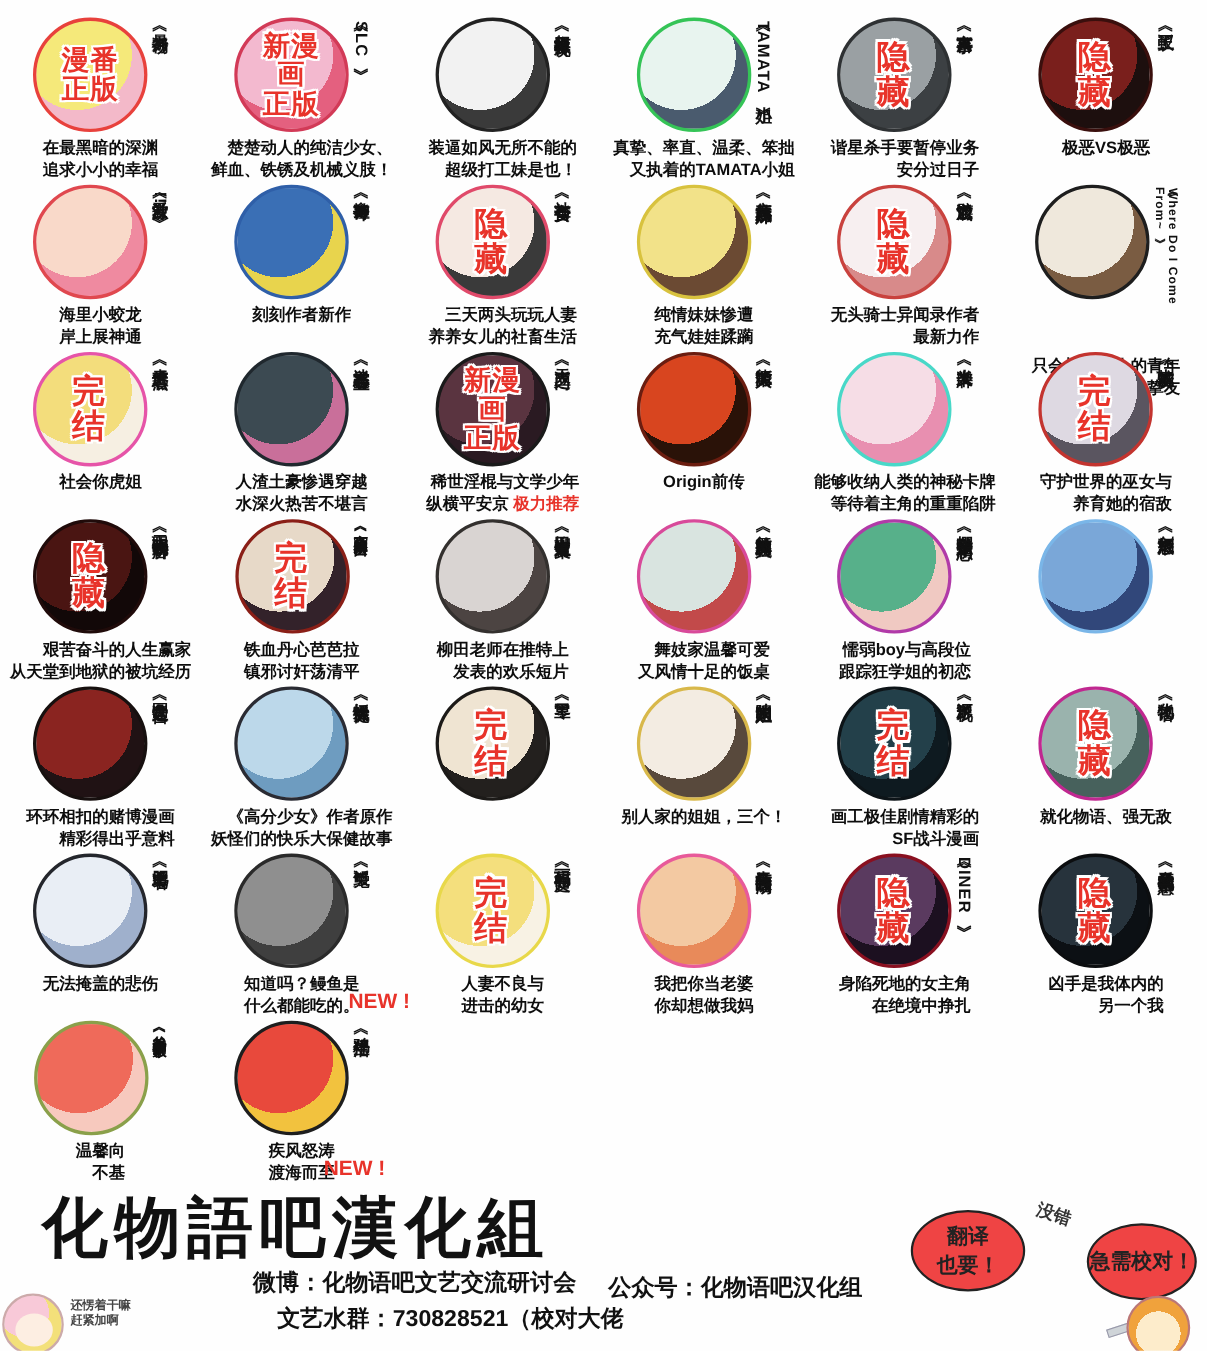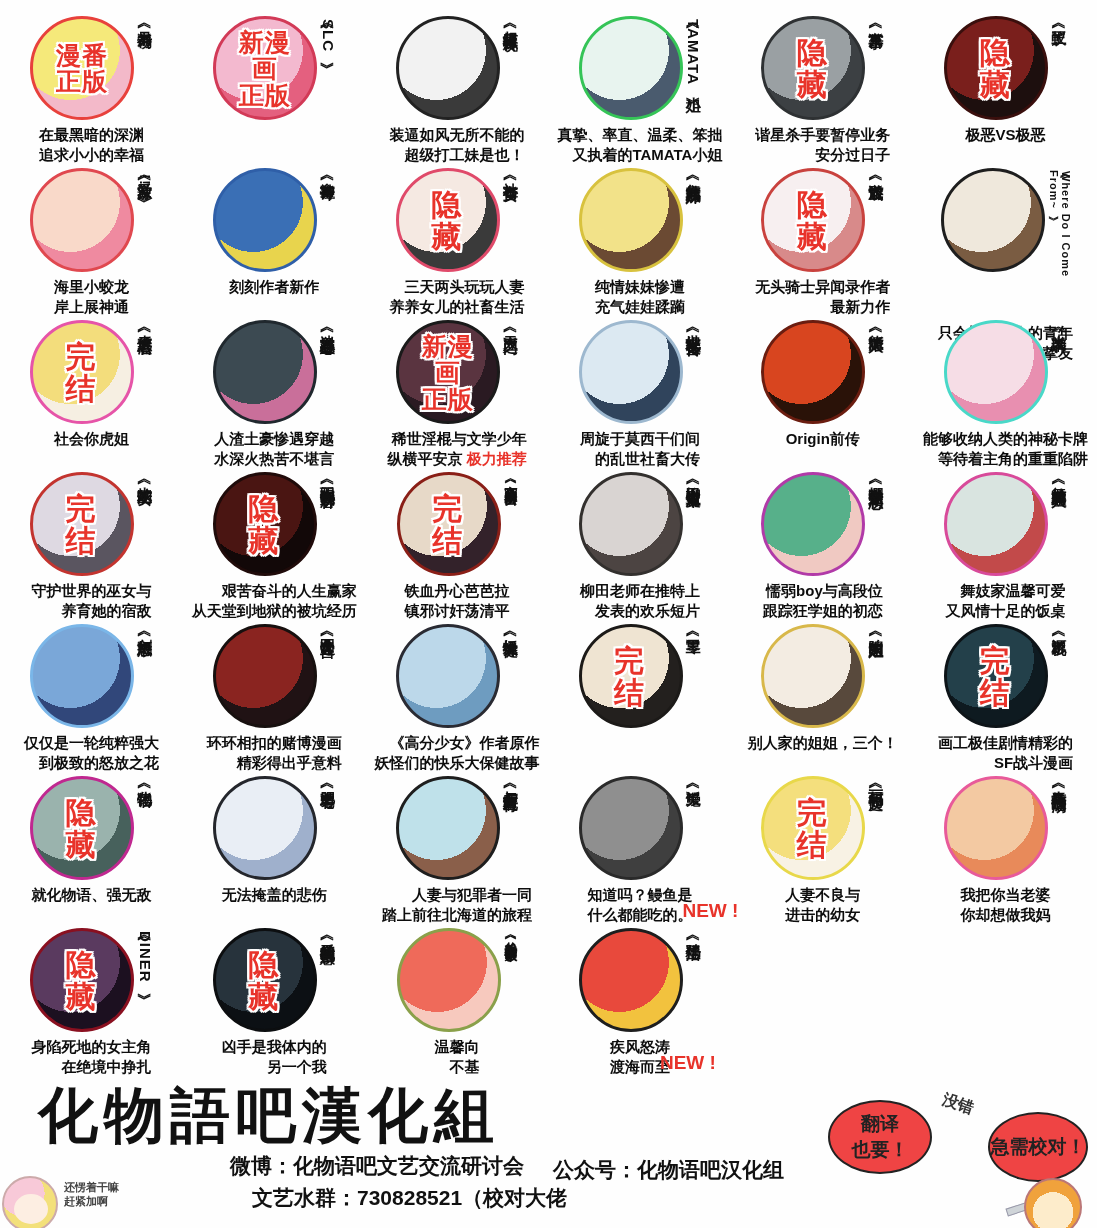--- a/index.html
+++ b/index.html
@@ -84,20 +84,22 @@
 
   <div class="card">
     <div class="top">
       <div class="avatar-wrap">
         <div class="avatar" style="background: radial-gradient(circle at 38% 32%, rgb(243, 185, 207) 0px, rgb(243, 185, 207) 55%, rgb(228, 96, 127) 55%, rgb(228, 96, 127) 100%); border-color: rgb(210, 58, 87);"></div>
         <div class="badge small">新漫画
 正版</div>
       </div>
       <div class="vtitle">《SLC》</div>
     </div>
+    <div class="desc">楚楚动人的纯洁少女、
+鲜血、铁锈及机械义肢！</div>
   </div>
 
   <div class="card">
     <div class="top">
       <div class="avatar-wrap">
         <div class="avatar" style="background: radial-gradient(circle at 38% 32%, rgb(242, 242, 242) 0px, rgb(242, 242, 242) 55%, rgb(58, 58, 58) 55%, rgb(58, 58, 58) 100%); border-color: rgb(34, 34, 34);"></div>
 
       </div>
       <div class="vtitle">《超级打工妹传说》</div>
     </div>
@@ -240,31 +242,20 @@
         <div class="avatar" style="background: radial-gradient(circle at 38% 32%, rgb(90, 52, 64) 0px, rgb(90, 52, 64) 55%, rgb(42, 26, 34) 55%, rgb(42, 26, 34) 100%); border-color: rgb(26, 26, 26);"></div>
         <div class="badge small">新漫画
 正版</div>
       </div>
       <div class="vtitle">《应天之门》</div>
     </div>
     <div class="desc">稀世淫棍与文学少年
 纵横平安京 <span class="hl">极力推荐</span></div>
   </div>
 
-  <div class="card">
-    <div class="top">
-      <div class="avatar-wrap">
-        <div class="avatar" style="background: radial-gradient(circle at 38% 32%, rgb(220, 233, 242) 0px, rgb(220, 233, 242) 55%, rgb(48, 68, 92) 55%, rgb(48, 68, 92) 100%); border-color: rgb(157, 184, 207);"></div>
-
-      </div>
-      <div class="vtitle">《世纪末社畜大传》</div>
-    </div>
-    <div class="desc">周旋于莫西干们间
-的乱世社畜大传</div>
-  </div>
 
 
   <div class="card">
     <div class="top">
       <div class="avatar-wrap">
         <div class="avatar" style="background: radial-gradient(circle at 38% 32%, rgb(216, 69, 31) 0px, rgb(216, 69, 31) 55%, rgb(42, 18, 8) 55%, rgb(42, 18, 8) 100%); border-color: rgb(107, 29, 16);"></div>
 
       </div>
       <div class="vtitle">《能源猎人》</div>
     </div>
@@ -328,51 +319,49 @@
       </div>
       <div class="vtitle">《柳田史太短篇集》</div>
     </div>
     <div class="desc">柳田老师在推特上
 发表的欢乐短片</div>
   </div>
 
   <div class="card">
     <div class="top">
       <div class="avatar-wrap">
+        <div class="avatar" style="background: radial-gradient(circle at 38% 32%, rgb(217, 228, 224) 0px, rgb(217, 228, 224) 55%, rgb(194, 74, 74) 55%, rgb(194, 74, 74) 100%); border-color: rgb(216, 74, 154);"></div>
+
+      </div>
+      <div class="vtitle">《舞妓家的料理人》</div>
+    </div>
+    <div class="desc">舞妓家温馨可爱
+又风情十足的饭桌</div>
+  </div>
+
+  <div class="card">
+    <div class="top">
+      <div class="avatar-wrap">
         <div class="avatar" style="background: radial-gradient(circle at 38% 32%, rgb(87, 176, 138) 0px, rgb(87, 176, 138) 55%, rgb(240, 201, 194) 55%, rgb(240, 201, 194) 100%); border-color: rgb(177, 58, 168);"></div>
 
       </div>
       <div class="vtitle">《樱叶学姐是初恋》</div>
     </div>
     <div class="desc">懦弱boy与高段位
 跟踪狂学姐的初恋</div>
   </div>
 
   <div class="card">
     <div class="top">
       <div class="avatar-wrap">
-        <div class="avatar" style="background: radial-gradient(circle at 38% 32%, rgb(217, 228, 224) 0px, rgb(217, 228, 224) 55%, rgb(194, 74, 74) 55%, rgb(194, 74, 74) 100%); border-color: rgb(216, 74, 154);"></div>
-
-      </div>
-      <div class="vtitle">《舞妓家的料理人》</div>
-    </div>
-    <div class="desc">舞妓家温馨可爱
-又风情十足的饭桌</div>
-  </div>
-
-  <div class="card">
-    <div class="top">
-      <div class="avatar-wrap">
         <div class="avatar" style="background: radial-gradient(circle at 38% 32%, rgb(122, 167, 216) 0px, rgb(122, 167, 216) 55%, rgb(49, 71, 122) 55%, rgb(49, 71, 122) 100%); border-color: rgb(122, 182, 232);"></div>
 
       </div>
       <div class="vtitle">《剑姬怒放》</div>
     </div>
-    <div class="desc">仅仅是一轮纯粹强大
-到极致的怒放之花</div>
   </div>
 
   <div class="card">
     <div class="top">
       <div class="avatar-wrap">
         <div class="avatar" style="background: radial-gradient(circle at 38% 32%, rgb(138, 36, 32) 0px, rgb(138, 36, 32) 55%, rgb(32, 18, 20) 55%, rgb(32, 18, 20) 100%); border-color: rgb(23, 16, 15);"></div>
 
       </div>
       <div class="vtitle">《圆盘迷宫》</div>
     </div>
@@ -440,31 +429,20 @@
     <div class="top">
       <div class="avatar-wrap">
         <div class="avatar" style="background: radial-gradient(circle at 38% 32%, rgb(233, 238, 245) 0px, rgb(233, 238, 245) 55%, rgb(159, 176, 204) 55%, rgb(159, 176, 204) 100%); border-color: rgb(36, 38, 44);"></div>
 
       </div>
       <div class="vtitle">《肥宅勇者》</div>
     </div>
     <div class="desc">无法掩盖的悲伤</div>
   </div>
 
-  <div class="card">
-    <div class="top">
-      <div class="avatar-wrap">
-        <div class="avatar" style="background: radial-gradient(circle at 38% 32%, rgb(191, 225, 234) 0px, rgb(191, 225, 234) 55%, rgb(138, 95, 74) 55%, rgb(138, 95, 74) 100%); border-color: rgb(30, 30, 30);"></div>
-
-      </div>
-      <div class="vtitle">《与雪女向蟹北行》</div>
-    </div>
-    <div class="desc">人妻与犯罪者一同
-踏上前往北海道的旅程</div>
-  </div>
 
   <div class="card">
     <div class="top">
       <div class="avatar-wrap">
         <div class="avatar" style="background: radial-gradient(circle at 38% 32%, rgb(143, 143, 143) 0px, rgb(143, 143, 143) 55%, rgb(63, 63, 63) 55%, rgb(63, 63, 63) 100%); border-color: rgb(42, 42, 42);"></div>
 
       </div>
       <div class="vtitle">《鳗鬼》</div>
     </div>
     <div class="desc">知道吗？鳗鱼是

